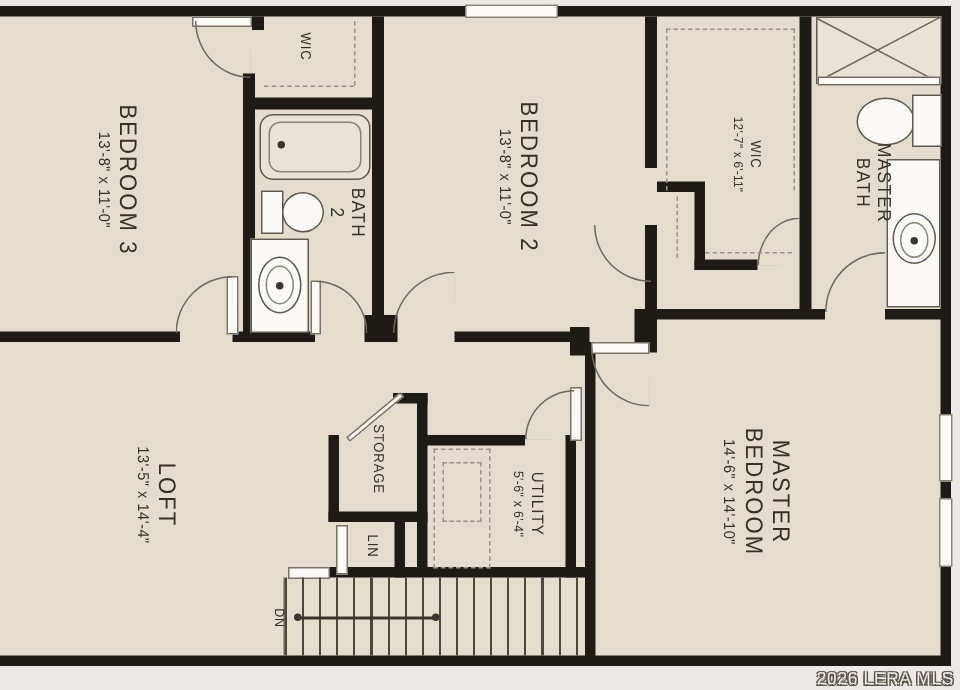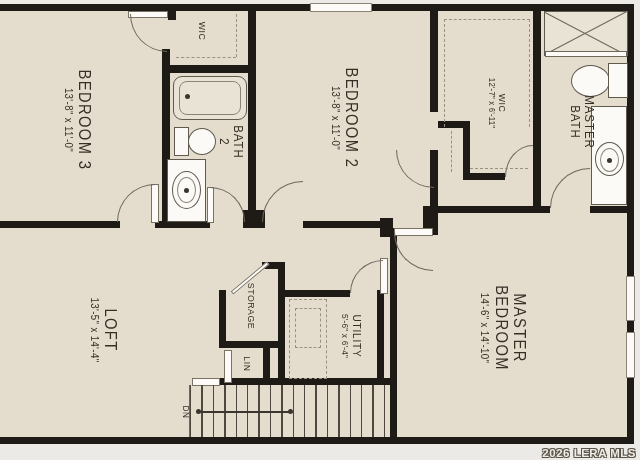--- a/index.html
+++ b/index.html
@@ -28,21 +28,21 @@
   .lbl-sm .nm{font-size:9.5px;letter-spacing:0.6px;}
   .lbl-sm .dm{font-size:8.5px;letter-spacing:0.2px;}
   .lbl-u .nm{font-size:11px;letter-spacing:0.8px;}
   .lbl-u .dm{font-size:9px;letter-spacing:0.2px;}
   .lbl-dn{font-size:9px;letter-spacing:0.5px;font-weight:700;}
   #stairs{position:absolute;left:190px;top:385px;width:200px;height:52px;
     background:repeating-linear-gradient(to right,#4d473f 0 1.4px,transparent 1.4px 11.4px);}
   #stairs-edge{position:absolute;left:189px;top:385px;width:1px;height:52px;background:#6e675c;}
   #arrow{position:absolute;left:199px;top:411px;width:92px;height:1.5px;background:#3a352d;}
   .xline{position:absolute;height:1.3px;background:#6e675c;transform-origin:left center;}
-  #watermark{position:absolute;right:4px;bottom:1px;font-size:11.5px;font-weight:700;letter-spacing:0.5px;
+  #watermark{position:absolute;right:4px;bottom:1px;font-size:11.5px;font-weight:400;letter-spacing:0.5px;
     color:#efece7;text-shadow:1px 1px 0 #5a5348,-1px -1px 0 #5a5348,1px -1px 0 #5a5348,-1px 1px 0 #5a5348;}
 </style>
 </head>
 <body>
 
 <div id="plan">
   <div id="floor"></div>
 
   <div class="w" style="left:0;top:4px;width:310px;height:7px;"></div>
   <div class="w" style="left:372px;top:4px;width:262px;height:7px;"></div>

